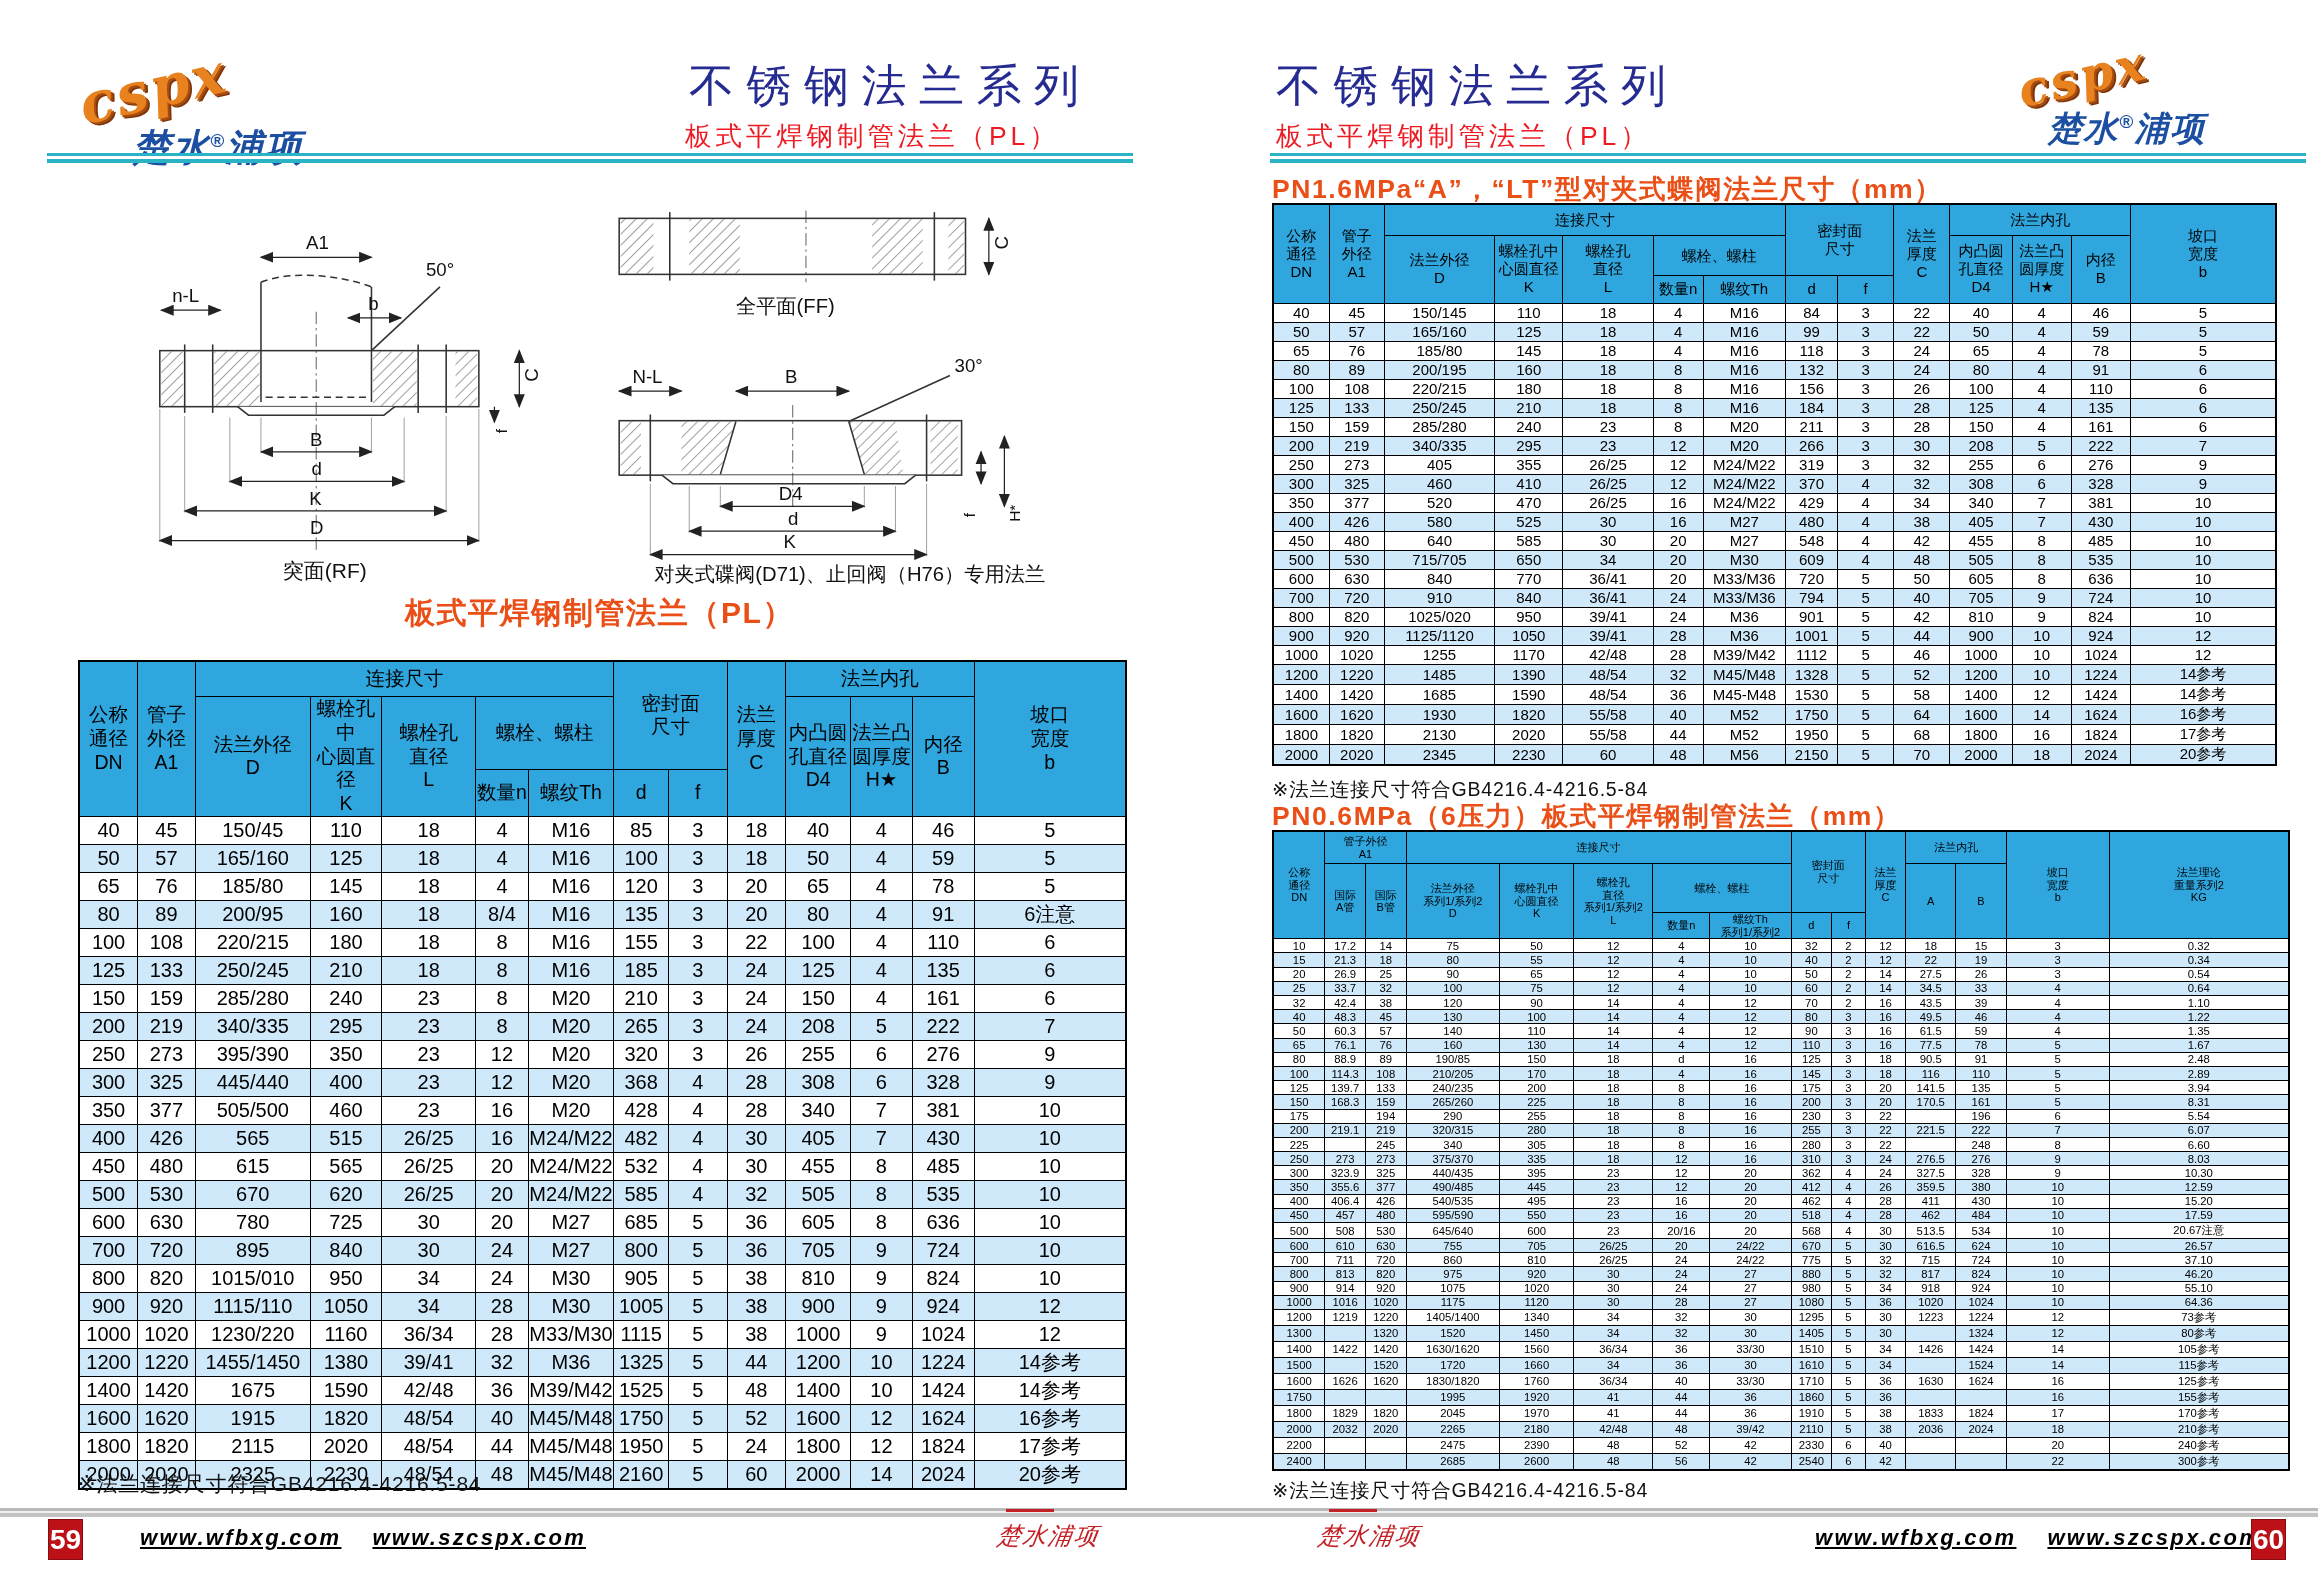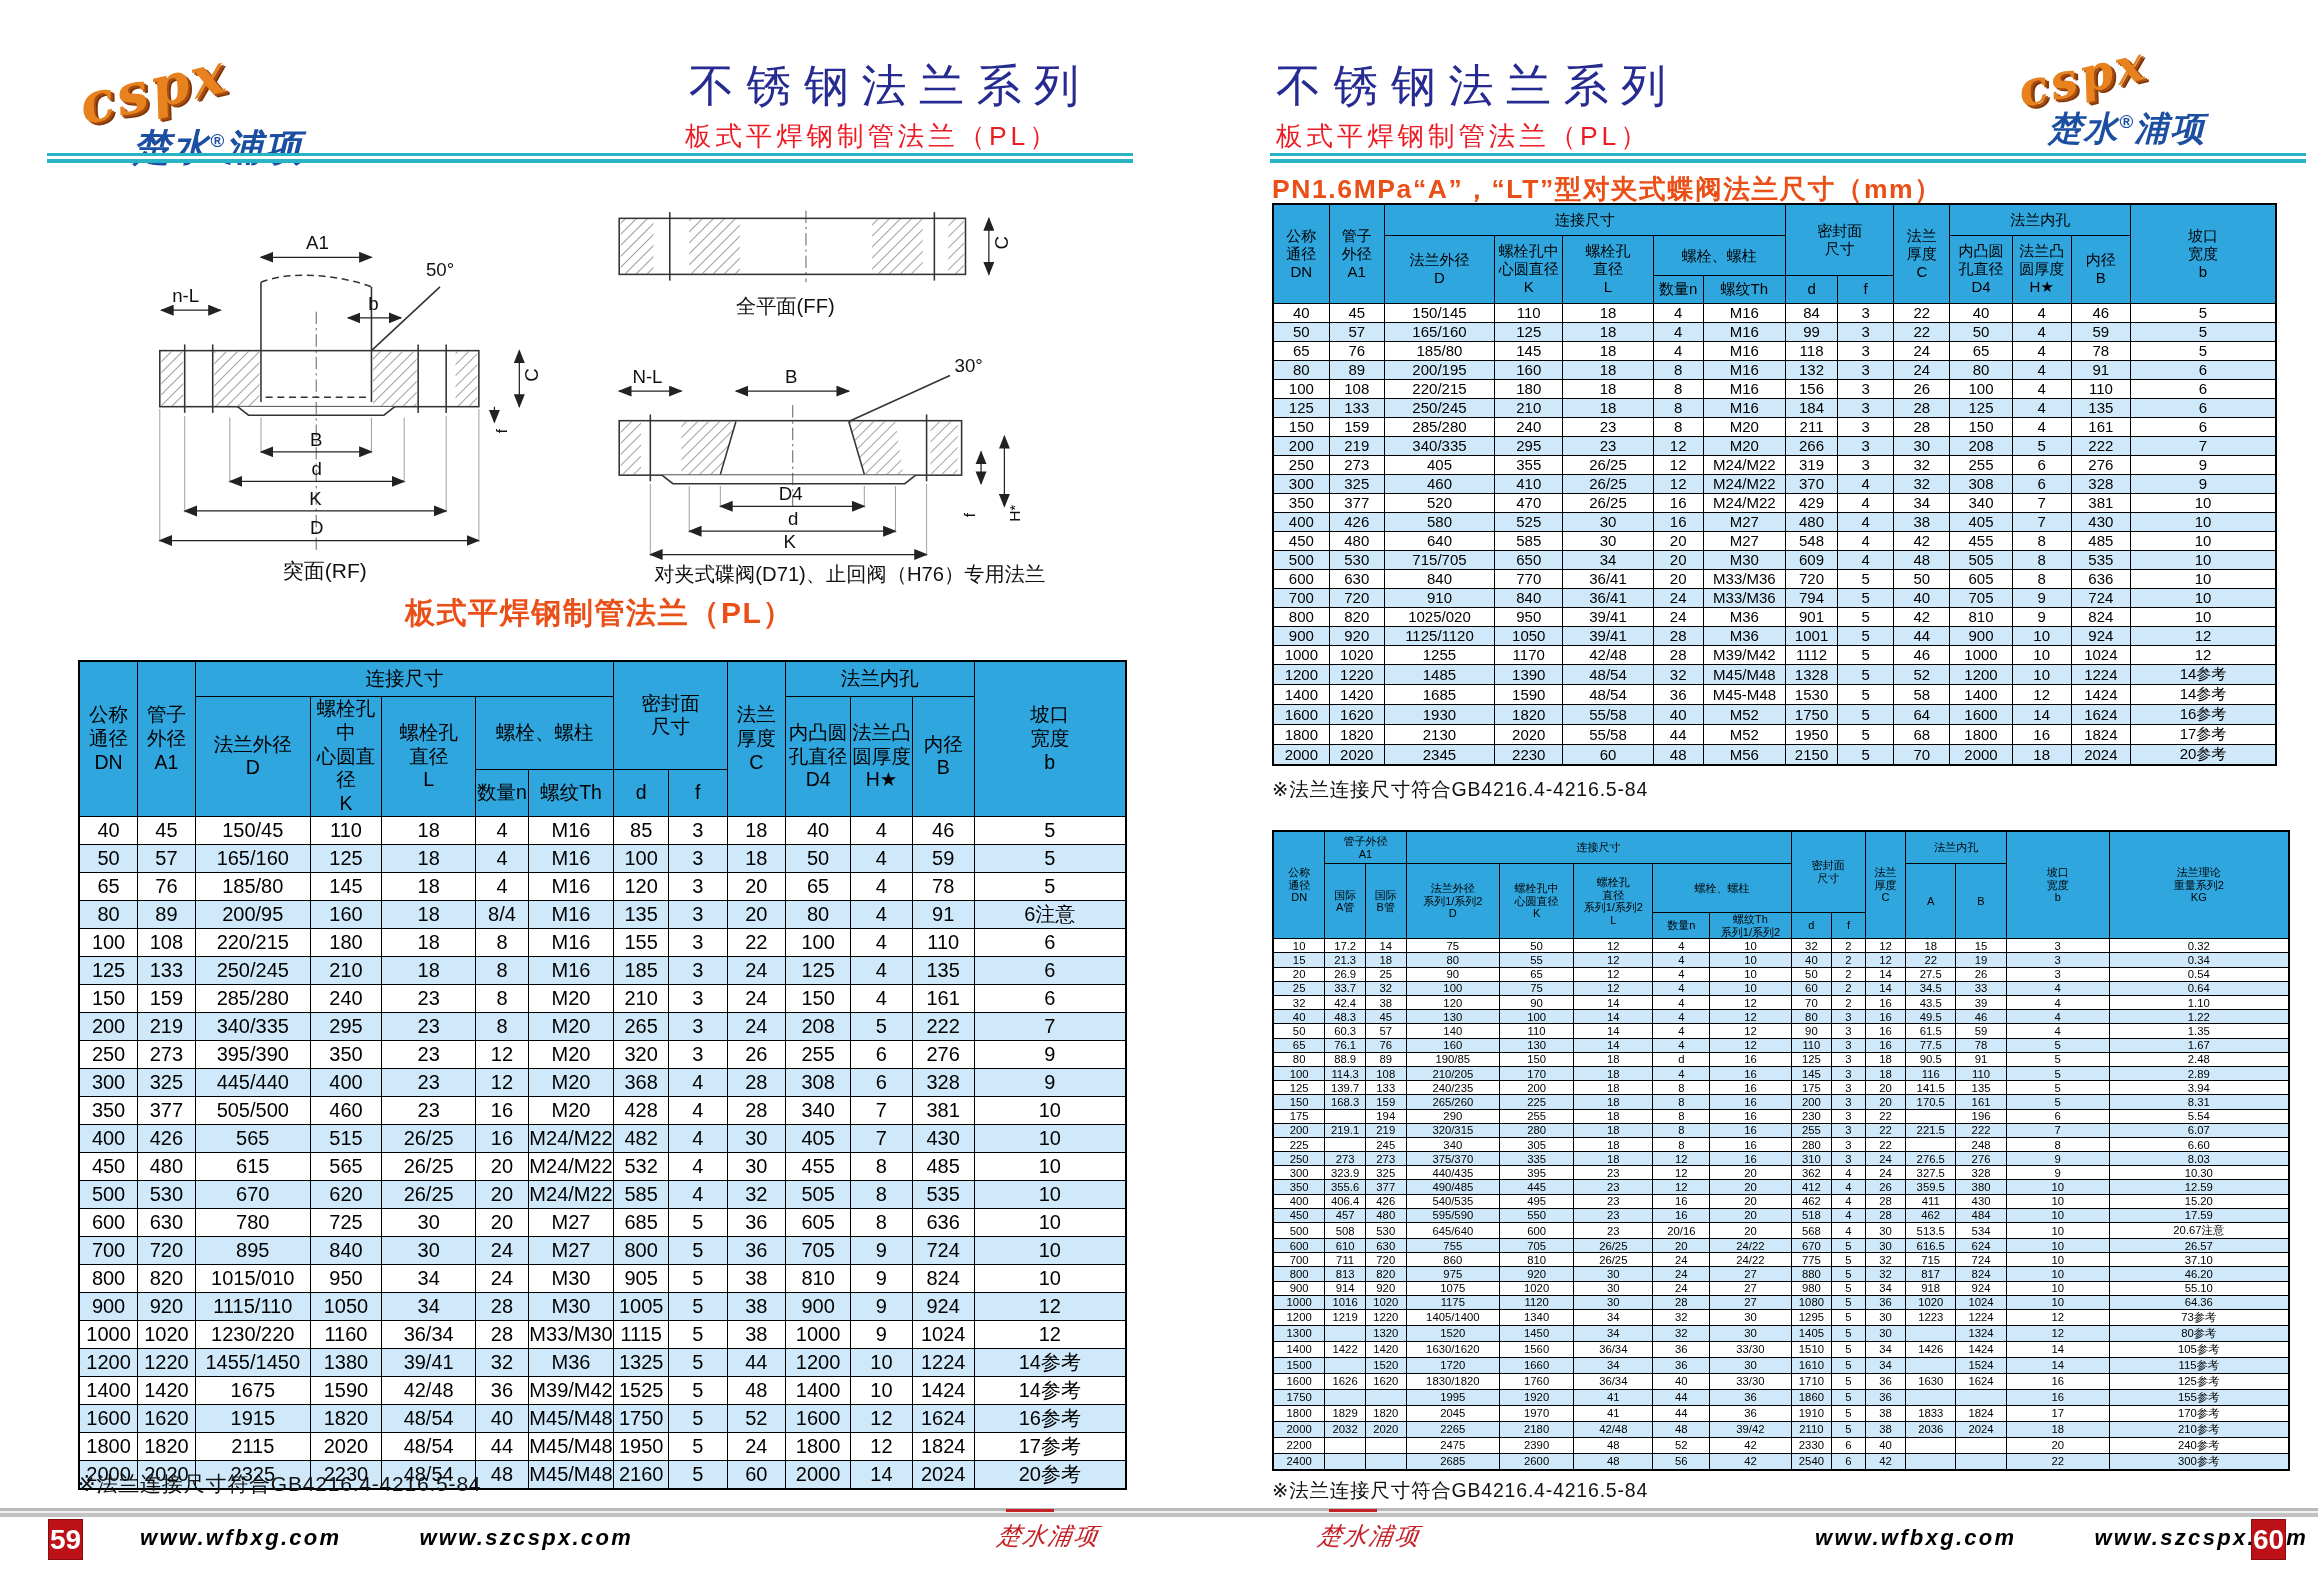--- a/index.html
+++ b/index.html
@@ -49,21 +49,21 @@
   .pn06 thead tr:nth-child(1) th{height:31px;}
   .pn06 thead tr:nth-child(2) th{height:48px;}
   .pn06 thead tr:nth-child(3) th{height:23.4px;}
 
   
   .footer-bar{position:absolute;left:0;top:1508px;width:2319px;height:8.6px;
       background:linear-gradient(#b9b9b9 0 30%,#efefef 30% 60%,#c2c2c2 60% 100%);}
   .page-num{position:absolute;width:33px;height:39px;background:#bb1117;border:1.6px solid #8a0c10;
       color:#fff;font-size:28px;font-weight:bold;display:flex;align-items:center;justify-content:center;}
   .urls{position:absolute;font-size:22px;font-weight:bold;font-style:italic;letter-spacing:2.3px;
-      display:flex;gap:78px;white-space:nowrap;}
+      display:flex;gap:31px;white-space:nowrap;text-decoration:underline;}
   .script{position:absolute;font-size:24px;font-style:italic;color:#c42127;
       font-family:"DejaVu Serif",serif;transform:skewX(-8deg);letter-spacing:1.6px;white-space:nowrap;}
   .script-tick{position:absolute;width:48px;height:3.1px;background:#c42127;}
 
   svg text{font-family:"Liberation Sans","DejaVu Sans",sans-serif;}
 </style>
 </head>
 <body>
 
 <div class="sheet">
@@ -1122,20 +1122,21 @@
           <td>2000</td>
           <td>18</td>
           <td>2024</td>
           <td>20参考</td>
         </tr>
       </tbody>
     </table>
 
   <div class="abs footnote" style="left:1272px;top:776px;font-size:19.5px;">※法兰连接尺寸符合GB4216.4-4216.5-84</div>
 
+  <div class="abs orange-title" style="left:1272px;top:798px;font-size:26.5px;">PN0.6MPa（6压力）板式平焊钢制管法兰（mm）</div>
 
   <table class="abs dim-table pn06" style="left:1272px;top:830px;width:1018px;">
       <colgroup>
         <col style="width: 5.1%;">
         <col style="width: 4%;">
         <col style="width: 4%;">
         <col style="width: 9.2%;">
         <col style="width: 7.3%;">
         <col style="width: 7.8%;">
         <col style="width: 5.6%;">

